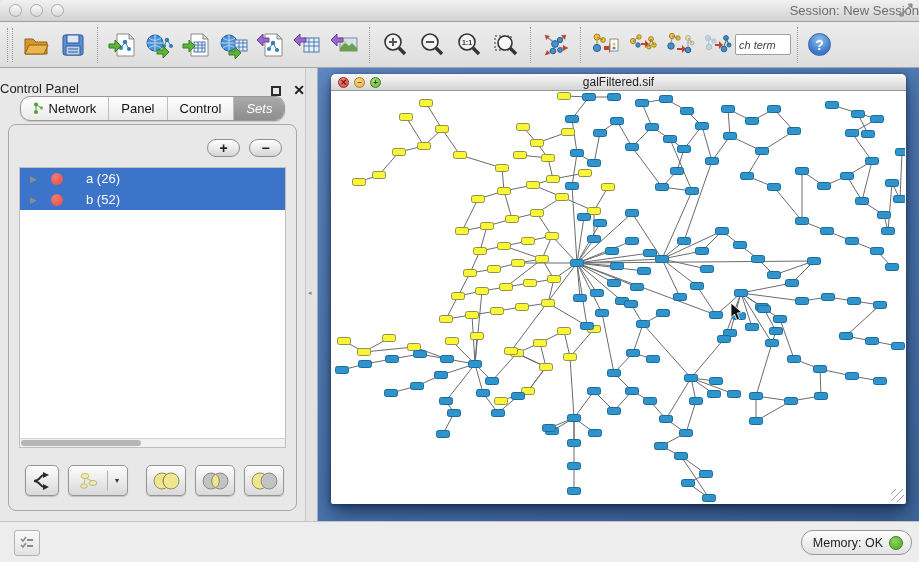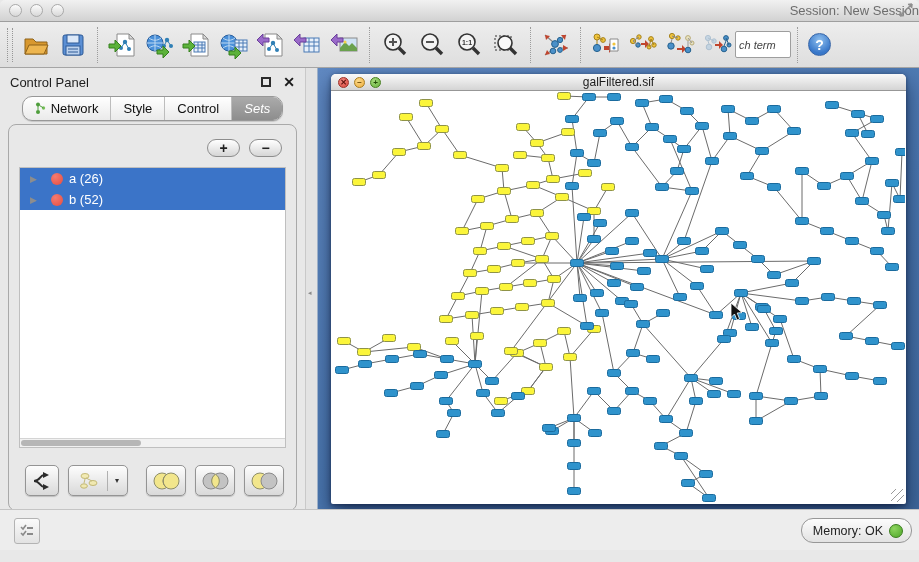--- a/index.html
+++ b/index.html
@@ -14,33 +14,33 @@
            border:1px solid #a9a9a9; }
   .tb-title { flex:1; text-align:right; font-size:13px; color:#6d6d6d; }
   .fs-icon { position:absolute; right:5px; top:2px; }
 
   
   .toolbar { height:46px; background:linear-gradient(#ededed,#dedede); border-bottom:1px solid #a5a5a5;
              display:flex; align-items:center; padding:0 3px; }
   .thandle { width:6px; height:34px; border-left:1px dotted #969696; border-right:1px dotted #969696; margin:0 4px; }
   .tsep { width:1px; height:36px; border-left:1px dotted #9c9c9c; margin:0 6px; }
   .tbtn { width:37px; height:40px; display:flex; align-items:center; justify-content:center; background:none; border:none; }
-  .search-input { width:56px; height:27px; border:1px solid #9e9e9e; border-radius:2px; background:#fff;
+  .search-input { width:56px; height:21px; border:1px solid #9e9e9e; border-radius:2px; background:#fff;
                   font-style:italic; font-size:11px; color:#444; padding:0 3px; font-family:"Liberation Sans",sans-serif; }
   .help-btn { width:23px; height:23px; border-radius:50%; border:1px solid #3866a8;
               background:radial-gradient(circle at 50% 30%,#8fc0ef,#3877c9 70%); color:#fff; font-size:14px;
               font-weight:bold; display:flex; align-items:center; justify-content:center; margin-left:4px; }
 
   
   .main { display:flex; height:453px; }
   .control-panel { width:305px; position:relative; background:#e8e8e8; }
   .divider { width:13px; background:#e3e3e3; border-left:1px solid #c9c9c9; border-right:1px solid #9db0c8; position:relative; }
   .div-handle { position:absolute; left:2px; top:220px; width:7px; height:10px; color:#8a8a8a; font-size:7px; line-height:10px; }
 
-  .cp-header { height:28px; display:flex; align-items:center; padding:0 10px; font-size:13px; color:#1e1e1e; }
+  .cp-header { height:28px; display:flex; align-items:flex-end; padding:0 0; font-size:13px; color:#1e1e1e; }
   .cp-header .spacer { flex:1; }
   .cp-float { width:10px; height:10px; border:2px solid #2b2b2b; margin-right:12px; }
   .cp-close { font-size:14px; font-weight:bold; color:#1b1b1b; line-height:12px; }
 
   .cp-tabs { display:flex; justify-content:center; }
   .tabbar { display:flex; border:1px solid #989898; border-radius:10px; overflow:hidden;
             background:linear-gradient(#ffffff,#eaeaea); font-size:13px; box-shadow:0 1px 1px rgba(0,0,0,.15); }
   .tab { padding:4px 12px; display:flex; gap:5px; align-items:center; color:#101010; border-right:1px solid #bdbdbd; }
   .tab:last-child { border-right:none; }
   .tab.active { background:linear-gradient(#ababab,#8d8d8d); color:#fff;font-style:italic; }
@@ -51,21 +51,21 @@
   .pm-btn { width:33px; height:18px; border:1px solid #8d8d8d; border-radius:9px;
             background:linear-gradient(#ffffff,#d6d6d6); font-size:14px; font-weight:bold; color:#222;
             line-height:15px; text-align:center; }
   .sets-list { position:absolute; top:42px; left:10px; right:10px; height:281px; background:#fff;
                border:1px solid #bfbfbf; overflow:hidden; }
   .set-row { height:21px; display:flex; align-items:center; font-size:13px; color:#111; }
   .set-row.selected { background:#3b74c8; color:#fff; }
   .tri { margin-left:10px; font-size:9px; color:#8d8d8d; width:10px; }
   .dot { width:12px; height:12px; border-radius:50%; background:radial-gradient(circle at 35% 30%,#f47b70,#e74c3f);
          margin-left:11px; }
-  .set-label { margin-left:6px; }
+  .set-label { margin-left:23px; }
   .hscroll { position:absolute; bottom:0; left:0; right:0; height:9px; background:#f1f1f1; border-top:1px solid #d4d4d4; }
   .hthumb { position:absolute; left:1px; top:1px; width:120px; height:6px; background:#b6b6b6; border-radius:3px; }
 
   .sets-buttons { position:absolute; bottom:14px; left:16px; display:flex; align-items:center; }
   .sbtn { height:31px; border:1px solid #949494; border-radius:5px;
           background:linear-gradient(#fdfdfd,#d9d9d9); display:flex; align-items:center; justify-content:center;
           box-shadow:0 1px 1px rgba(0,0,0,.18); }
   .caret { font-size:8px; color:#333; margin-left:3px; }
 
   
@@ -82,21 +82,21 @@
          font-size:8px; font-weight:bold; line-height:1; }
   .iwl.red { background:radial-gradient(circle at 35% 30%,#f08a80,#d9443a); border:1px solid #9c2f26; color:#5d0f0a; }
   .iwl.yellow { background:radial-gradient(circle at 35% 30%,#fbd98a,#efae3e); border:1px solid #a87c1e; color:#6b4a07; }
   .iwl.green { background:radial-gradient(circle at 35% 30%,#a4d97a,#6cb33f); border:1px solid #47801f; color:#234d07; }
   .iw-canvas { position:absolute; top:17px; left:1px; right:1px; bottom:1px; background:#fff; overflow:hidden; }
   .iw-canvas svg { display:block; }
   .grip { position:absolute; right:1px; bottom:1px; width:13px; height:13px;
           background:repeating-linear-gradient(135deg, transparent 0 3px, #9a9a9a 3px 4px, transparent 4px 5px); }
 
   
-  .statusbar { position:absolute; left:0; right:0; bottom:12px; height:41px; background:#ededed;
+  .statusbar { position:absolute; left:0; right:0; bottom:0; height:41px; background:#ededed;
                border-top:1px solid #c4c4c4; }
   .task-btn { position:absolute; left:14px; top:8px; width:26px; height:26px; border:1px solid #b3b3b3;
               border-radius:3px; background:linear-gradient(#fafafa,#e2e2e2); display:flex; align-items:center; justify-content:center; }
   .mem-btn { position:absolute; right:7px; top:8px; height:25px; border:1px solid #979797; border-radius:12px;
              background:linear-gradient(#fcfcfc,#e2e2e2); display:flex; align-items:center; gap:6px;
              padding:0 8px 0 11px; font-size:12.5px; color:#222; }
   .mem-dot { width:14px; height:14px; border-radius:50%; background:radial-gradient(circle at 35% 30%,#8ed45f,#4ea829);
              border:1px solid #3a7d1d; }
 </style>
 </head>
@@ -329,21 +329,21 @@
         <div class="tab">
           <svg width="11" height="13" viewBox="0 0 11 13">
             <circle cx="3" cy="2.5" r="2" fill="#4f9e3c"></circle>
               <circle cx="3" cy="10" r="2" fill="#4f9e3c"></circle>
             <circle cx="8.5" cy="6" r="1.7" fill="#7cc25e"></circle>
             <path d="M3 4 v4 M4.5 3.5 L8.5 6" stroke="#4f9e3c"></path>
           </svg>
           <span>Network</span>
         </div>
         <div class="tab">
-          <span>Style</span>
+          <span>Panel</span>
         </div>
         <div class="tab">
           <span>Control</span>
         </div>
         <div class="tab active">
           <span>Sets</span>
         </div>
       </div>
     </div>
 

